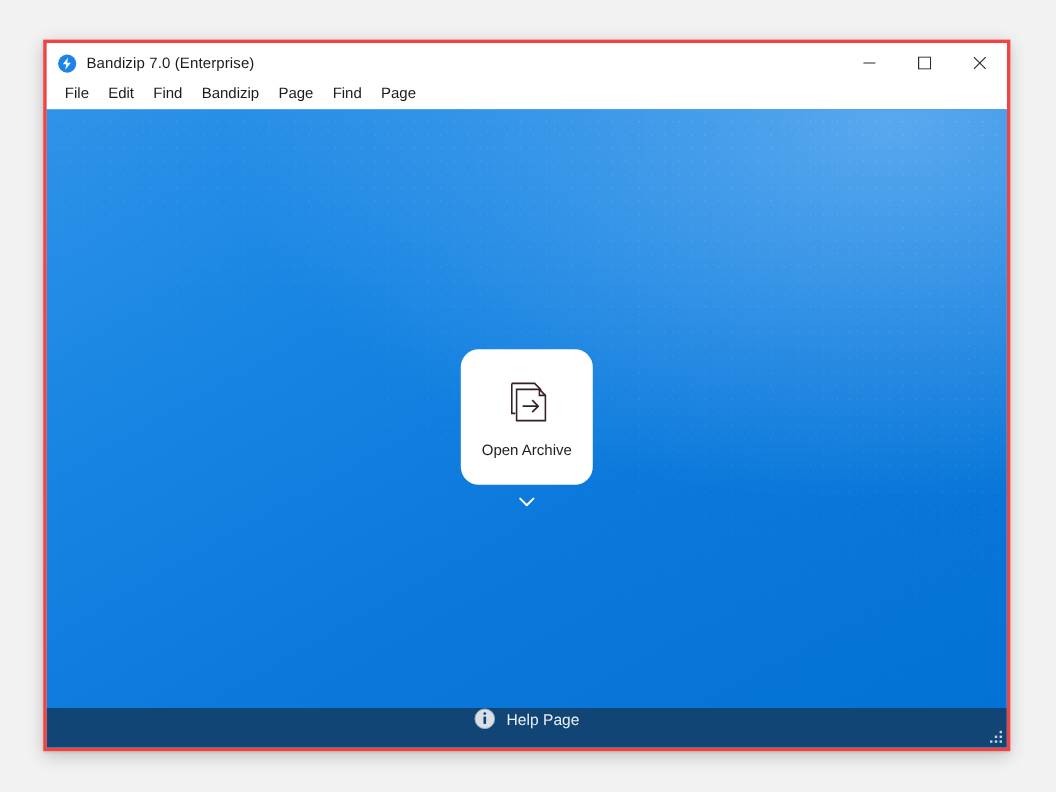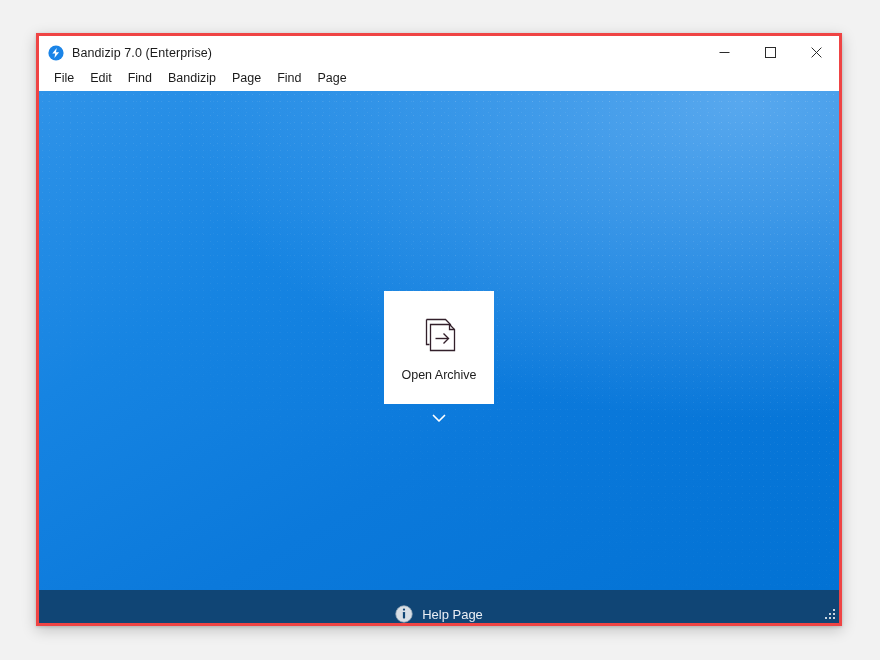--- a/index.html
+++ b/index.html
@@ -124,20 +124,21 @@
   }
   .tile {
     width: 110px;
     height: 113px;
     background: #ffffff;
     display: flex;
     flex-direction: column;
     align-items: center;
     justify-content: center;
     cursor: default;
+    border-radius: 15px;
   }
   .tile-icon {
     height: 44px;
     display: flex;
     align-items: center;
     justify-content: center;
     margin-bottom: 11px;
   }
   .tile-label {
     font-size: 12.5px;
@@ -152,21 +153,21 @@
     justify-content: center;
     width: 127px;
     cursor: default;
   }
 
   
   #footer {
     height: 33px;
     background: #104575;
     display: flex;
-    align-items: flex-end;
+    align-items: flex-start;
     justify-content: center;
     position: relative;
     flex: 0 0 auto;
   }
   #help-link {
     display: flex;
     align-items: center;
     gap: 9px;
     cursor: default;
   }

